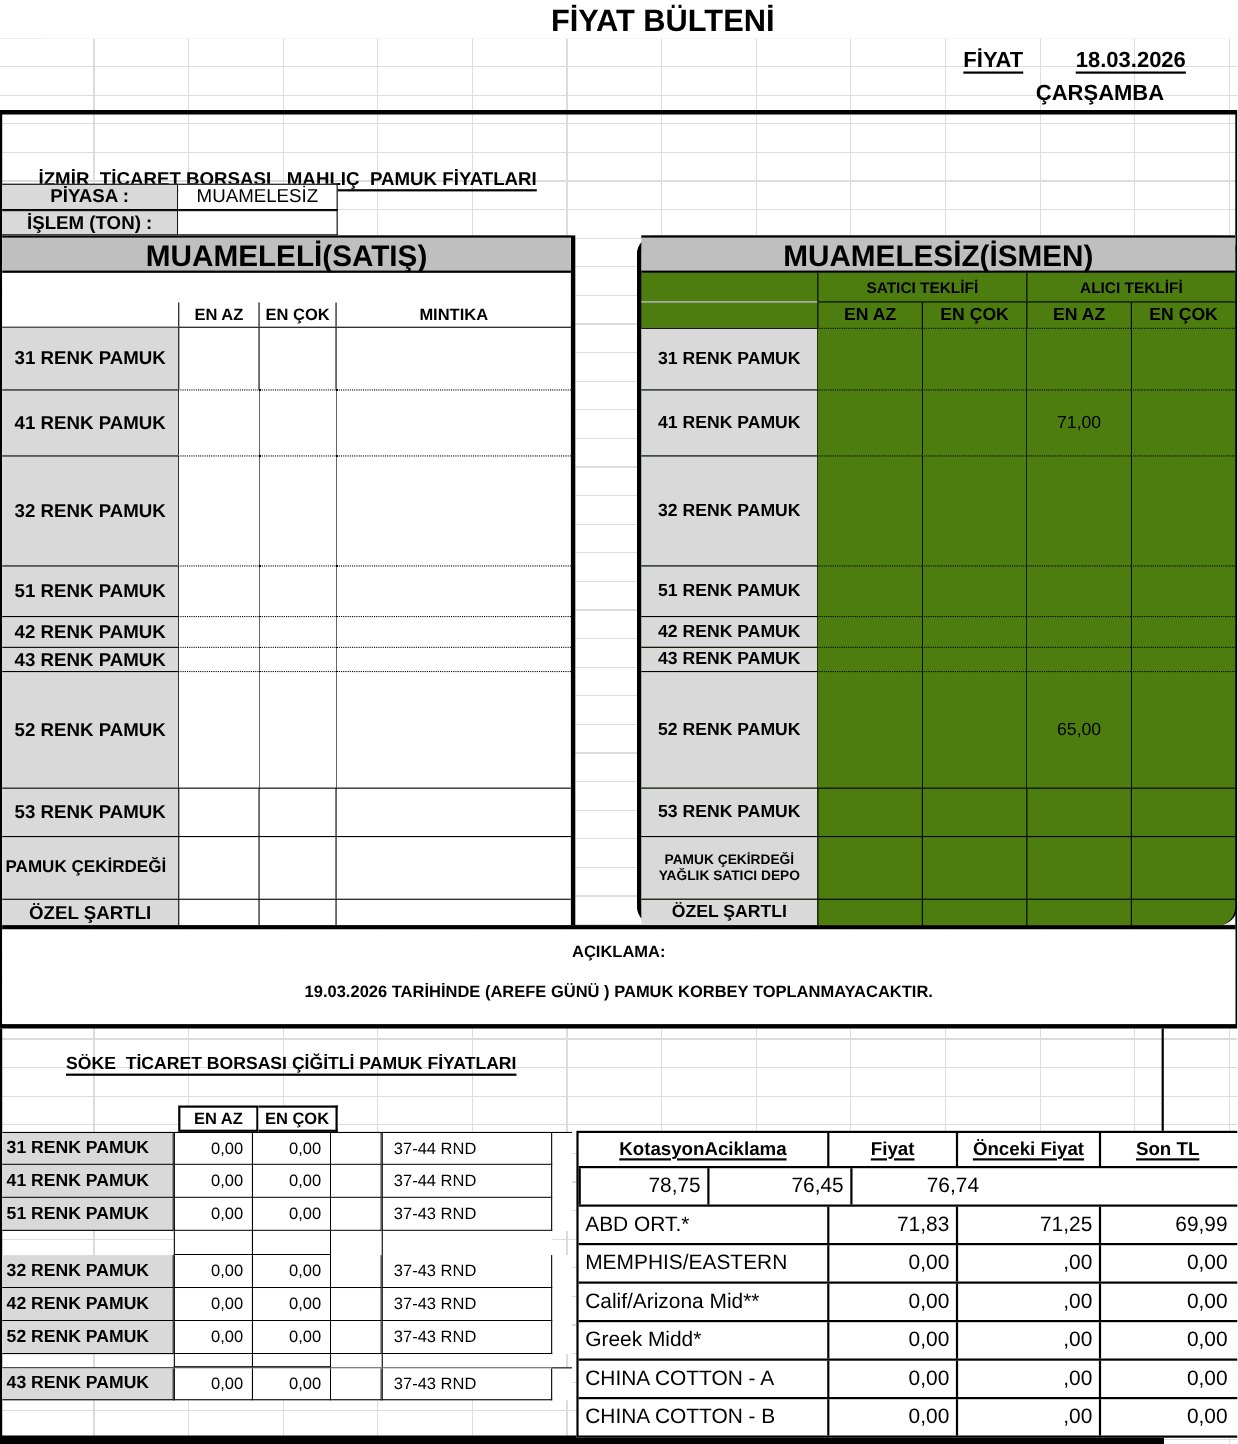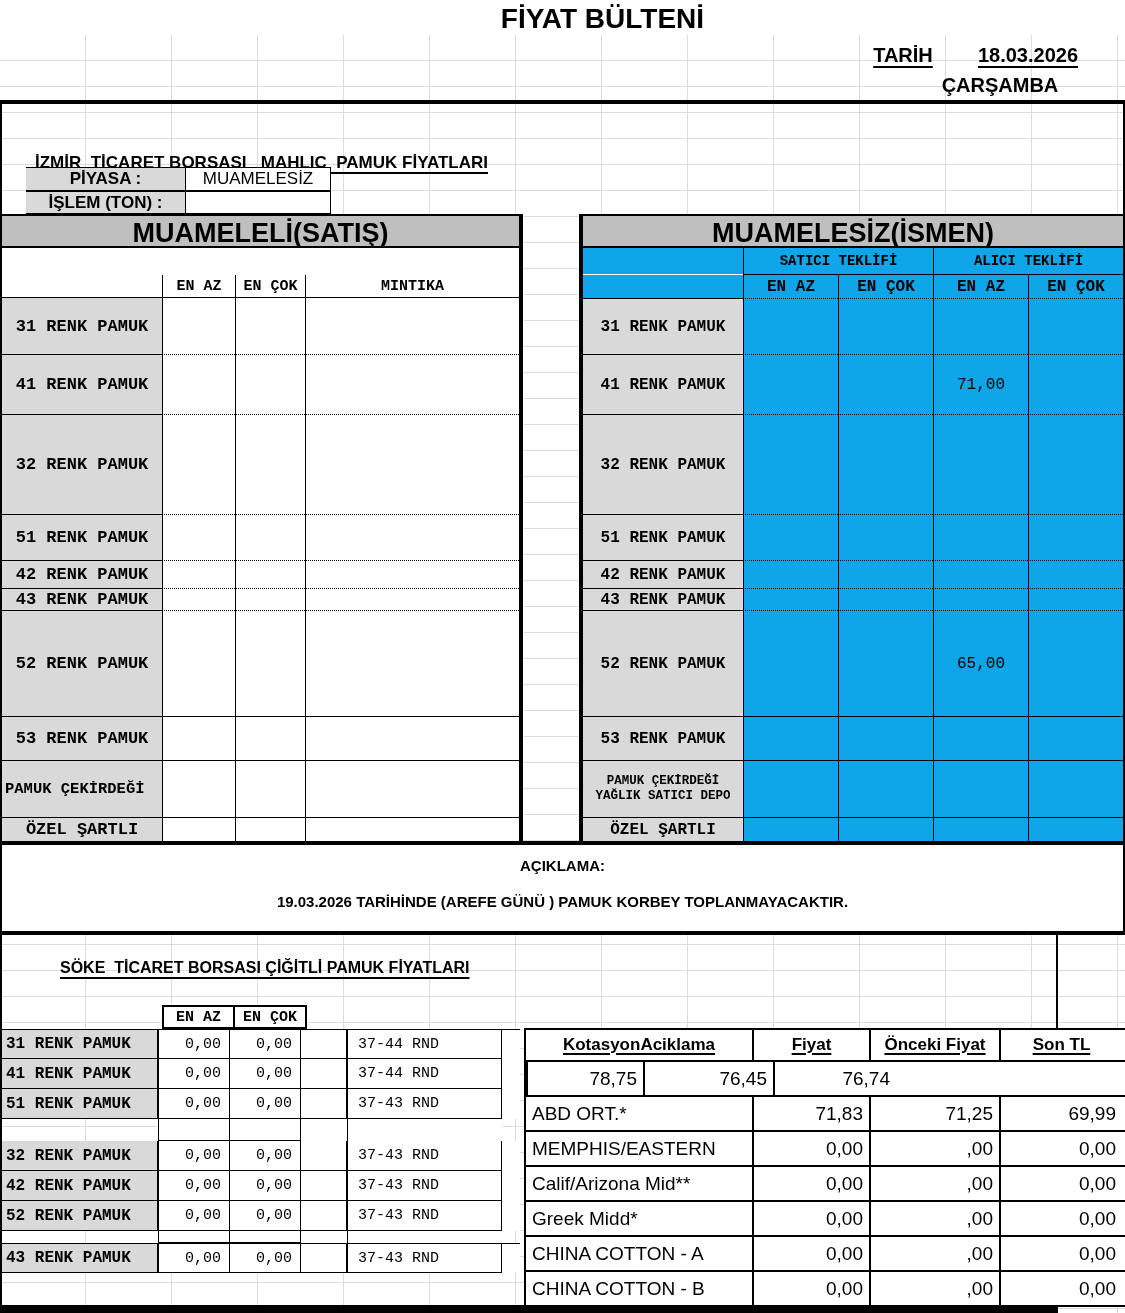--- a/index.html
+++ b/index.html
@@ -22,31 +22,31 @@
   
   .frame-a{position:absolute;left:0;top:100px;width:1125px;height:835px;box-sizing:border-box;
            border:2px solid #000;border-top:4px solid #000;border-bottom:4px solid #000;}
   .frame-b{position:absolute;left:0;top:935px;width:1058px;height:378px;box-sizing:border-box;
            border-left:2px solid #000;border-right:2px solid #000;border-bottom:8px solid #000;}
   .izmir-heading{position:absolute;top:5px;left:33px;font-size:17px;font-weight:bold;
            white-space:pre;text-decoration:underline;text-decoration-thickness:2px;text-underline-offset:4px;margin-top:44px;}
   .soke-heading{position:absolute;top:24px;left:58px;font-size:16px;font-weight:bold;
            white-space:pre;text-decoration:underline;text-decoration-thickness:2px;text-underline-offset:4px;}
   
-  .kv{position:absolute;left:0;display:flex;background:transparent;padding-left:24px;}
+  .kv{position:absolute;left:0;display:flex;background:transparent;}
   .kv-label{width:160px;background:#d9d9d9;border:1px solid #000;border-left:none;
             font-weight:bold;font-size:17px;text-align:center;display:flex;align-items:center;justify-content:center;box-sizing:border-box;}
   .kv-value{width:145px;background:#fff;border:1px solid #000;border-left:none;
             font-size:17px;text-align:center;display:flex;align-items:center;justify-content:center;box-sizing:border-box;}
   
   .t-left{position:absolute;top:110px;left:0;width:521px;border-right:4px solid #000;background:#fff;box-sizing:border-box;}
-  .t-right{position:absolute;top:110px;left:577px;width:546px;border-left:4px solid #000;border-right:2px solid #000;background:#0ea5e9;box-sizing:border-box;}
+  .t-right{position:absolute;top:110px;left:577px;width:546px;border-left:4px solid #000;border-right:2px solid #000;background:#4d7c0f;box-sizing:border-box;border-radius:17px;}
   .band{height:34px;background:#bfbfbf;border-top:2px solid #000;border-bottom:2px solid #000;
         font-size:27px;font-weight:bold;text-align:center;line-height:34px;box-sizing:border-box;}
-  .row{display:flex;box-sizing:border-box;font-family:Liberation Mono, monospace;}
+  .row{display:flex;box-sizing:border-box;}
   .row>div{box-sizing:border-box;display:flex;align-items:center;justify-content:center;}
   .spacer{height:27px;}
   
   .lbl-sp{width:160px;}
   .c1{width:73px;border-left:1px solid #000;}
   .c2{width:70px;border-left:1px solid #000;}
   .c3{width:214px;border-left:1px solid #000;}
   .lhead{height:23px;border-bottom:1px solid #000;}
   .hd{font-weight:bold;font-size:15px;}
   .lbl{width:160px;background:#d9d9d9;font-weight:bold;font-size:17px;text-align:center;}
@@ -105,21 +105,21 @@
   .khead span{text-decoration:underline;text-decoration-thickness:2px;text-underline-offset:3px;}
   .krow.data+.krow.data{border-top:2px solid #000;}
   .krow.data{font-size:19px;}
 </style>
 </head>
 <body>
 
 <div class="page">
 
   <div class="title">FİYAT BÜLTENİ</div>
-  <div class="tarih-label"><span class="u2">TARİH</span></div>
+  <div class="tarih-label"><span class="u2">FİYAT</span></div>
   <div class="tarih-value"><span class="u2">18.03.2026</span></div>
   <div class="tarih-day">ÇARŞAMBA</div>
 
   <div class="frame-a">
     <div class="izmir-heading">İZMİR  TİCARET BORSASI   MAHLIÇ  PAMUK FİYATLARI</div>
 
     <div class="kv" style="top:63px;height:24px;">
       <div class="kv-label">PİYASA :</div>
       <div class="kv-value">MUAMELESİZ</div>
     </div>

